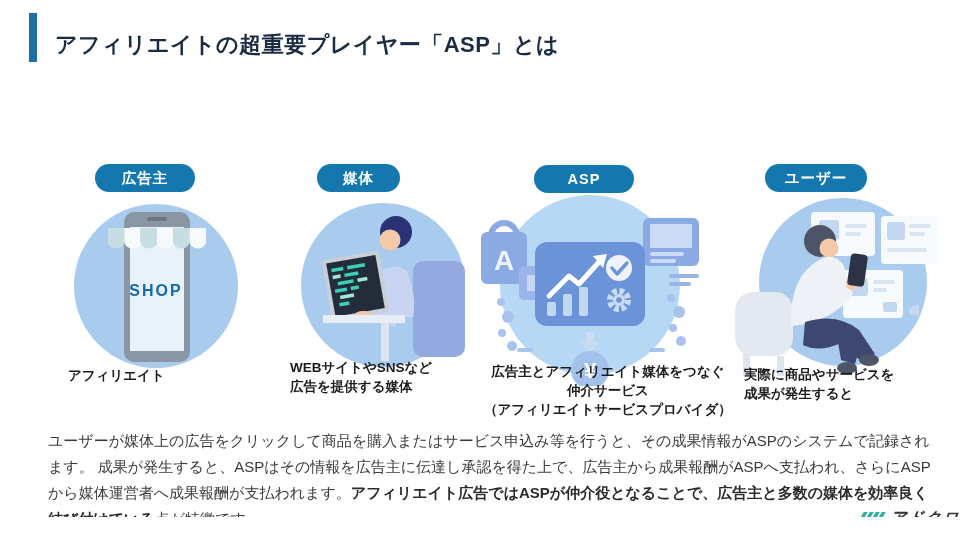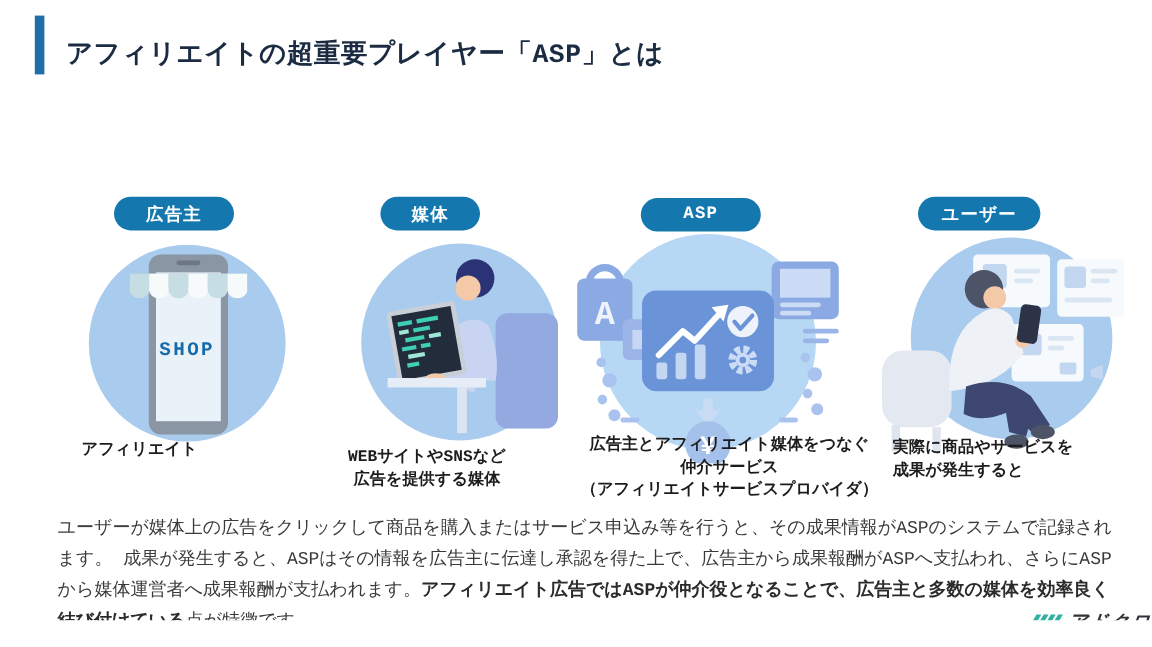--- a/index.html
+++ b/index.html
@@ -1,17 +1,17 @@
 <!DOCTYPE html>
 <html><head>
 <meta charset="utf-8">
 <style>
   html,body{margin:0;padding:0;background:#fff;}
   .slide{position:relative;width:960px;height:517px;background:#ffffff;overflow:hidden;
-         font-family:Liberation Mono, monospace;color:#3a3a3a;}
+         font-family:Liberation Sans, sans-serif;color:#3a3a3a;}
   .accent-bar{position:absolute;left:29px;top:13px;width:8px;height:49px;background:#1e6fa6;}
   .page-title{position:absolute;left:55px;top:30px;margin:0;font-size:22px;font-weight:bold;
               color:#1a2b42;letter-spacing:0.5px;}
   .intro{position:absolute;left:46px;top:86px;width:896px;margin:0;font-size:15px;
          line-height:30px;color:#3a3a3a;}
   .intro b,.outro b{color:#2b2b2b;}
   .badge{position:absolute;height:28px;border-radius:14px;background:#1478af;color:#ffffff;
          font-weight:bold;font-size:14.5px;display:flex;align-items:center;justify-content:center;
          letter-spacing:1px;}
   .badge-1{left:95px;top:164px;width:100px;}
@@ -19,21 +19,21 @@
   .badge-3{left:534px;top:165px;width:100px;}
   .badge-4{left:765px;top:164px;width:102px;}
   .illu{position:absolute;}
   .illu-1{left:68px;top:200px;}
   .illu-2{left:293px;top:199px;}
   .illu-3{left:473px;top:190px;}
   .illu-4{left:733px;top:196px;}
   .caption{position:absolute;font-size:13.5px;font-weight:bold;color:#1c1c1c;line-height:19px;}
   .caption span{display:block;white-space:nowrap;}
   .cap-1{left:68px;top:366px;}
-  .cap-2{left:290px;top:372px;text-align:center;}
+  .cap-2{left:290px;top:358px;}
   .cap-3{left:484px;top:362px;text-align:center;}
   .cap-4{left:744px;top:365px;}
   .outro{position:absolute;left:48px;top:428px;width:888px;margin:0;font-size:15px;
          line-height:26px;color:#3a3a3a;}
   .footer-stripe{position:absolute;left:0;top:520px;width:878px;height:9px;
          background:linear-gradient(90deg,#1b5f93 0%,#5d97c4 40%,#a9cde8 75%,#d6ebf8 100%);
          clip-path:polygon(0 0,100% 0,calc(100% - 14px) 100%,0 100%);}
   .logo{position:absolute;left:860px;top:508px;height:20px;display:flex;align-items:center;}
   .logo-slashes{display:flex;align-items:flex-end;margin-right:6px;}
   .logo-slashes i{display:block;width:3.5px;height:13px;background:#2fb0a0;

